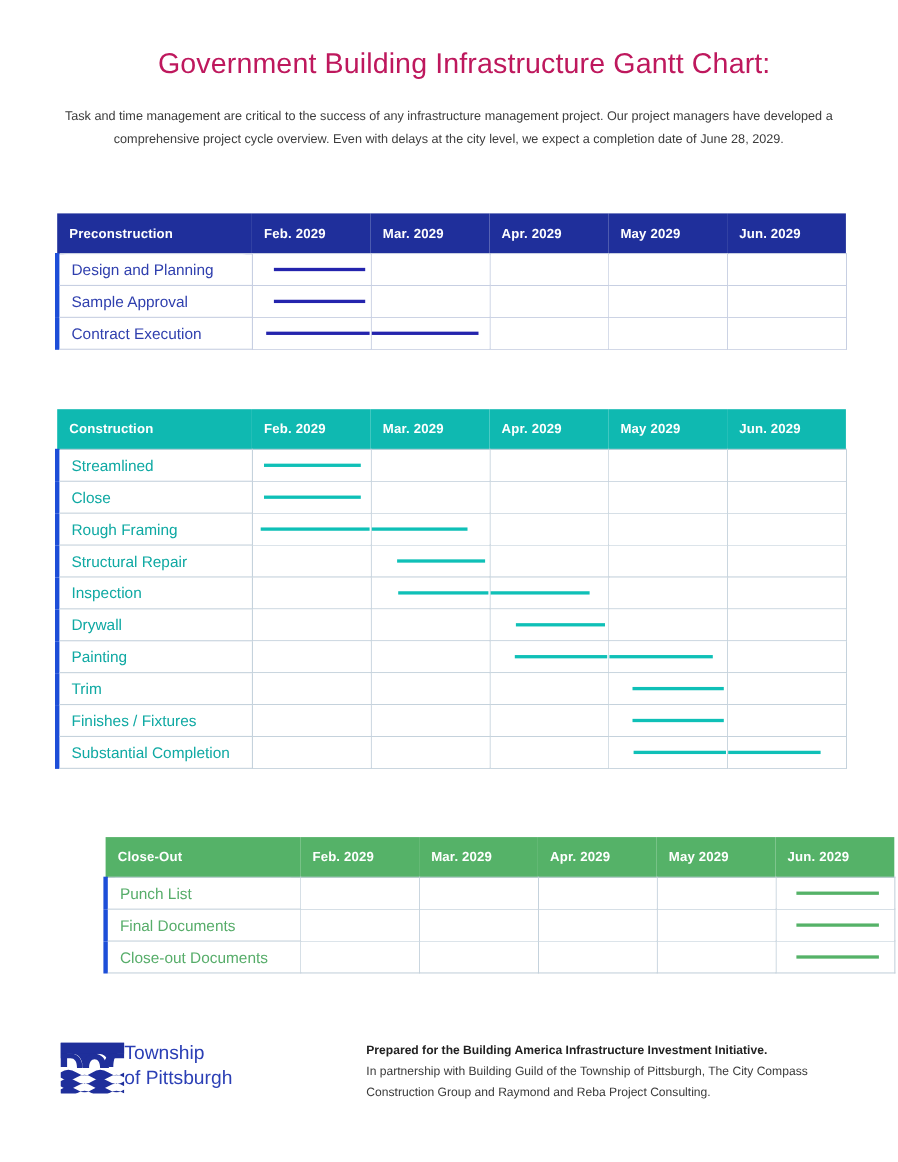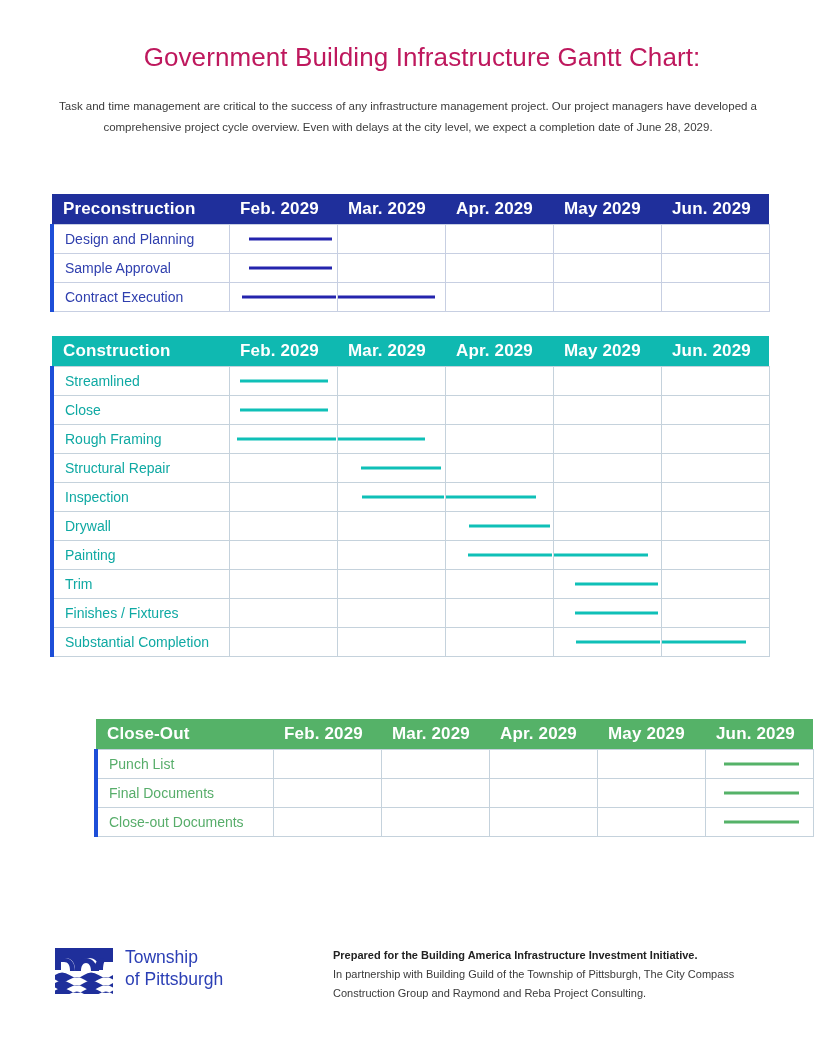--- a/index.html
+++ b/index.html
@@ -46,30 +46,30 @@
   }
 
   
   .gantt {
     width: 717px;
     margin-left: 50px;
     border-collapse: collapse;
     table-layout: fixed;
   }
   .gantt-wrap-1 { margin-top: 56px; }
-  .gantt-wrap-2 { margin-top: 24px; }
+  .gantt-wrap-2 { margin-top: 54px; }
   .gantt-wrap-3 { margin-top: 62px; padding-left: 44px; }
 
   .gantt th, .gantt td {
     padding: 0;
     margin: 0;
   }
   .gantt thead th {
-    height: 30px;
-    font-size: 17px;
+    height: 36px;
+    font-size: 12px;
     font-weight: bold;
     color: #ffffff;
     text-align: left;
     vertical-align: middle;
     letter-spacing: 0.15px;
   }
   .gantt thead th.phase-cell { padding-left: 11px; }
   .gantt thead th.month-cell { padding-left: 11px; }
 
   .gantt tbody td {
@@ -124,21 +124,20 @@
   }
   .logo-group {
     position: absolute;
     left: 55px;
     top: 14px;
     display: flex;
     align-items: center;
   }
   .logo-mark { width: 58px; height: 50px; display: block; }
   .logo-text {
-    margin-left: 12px;
     font-size: 17.5px;
     line-height: 1.24;
     color: #2b3fb5;
     font-weight: 400;
     white-space: nowrap;
   }
   .footer-text {
     position: absolute;
     left: 333px;
     top: 16px;

